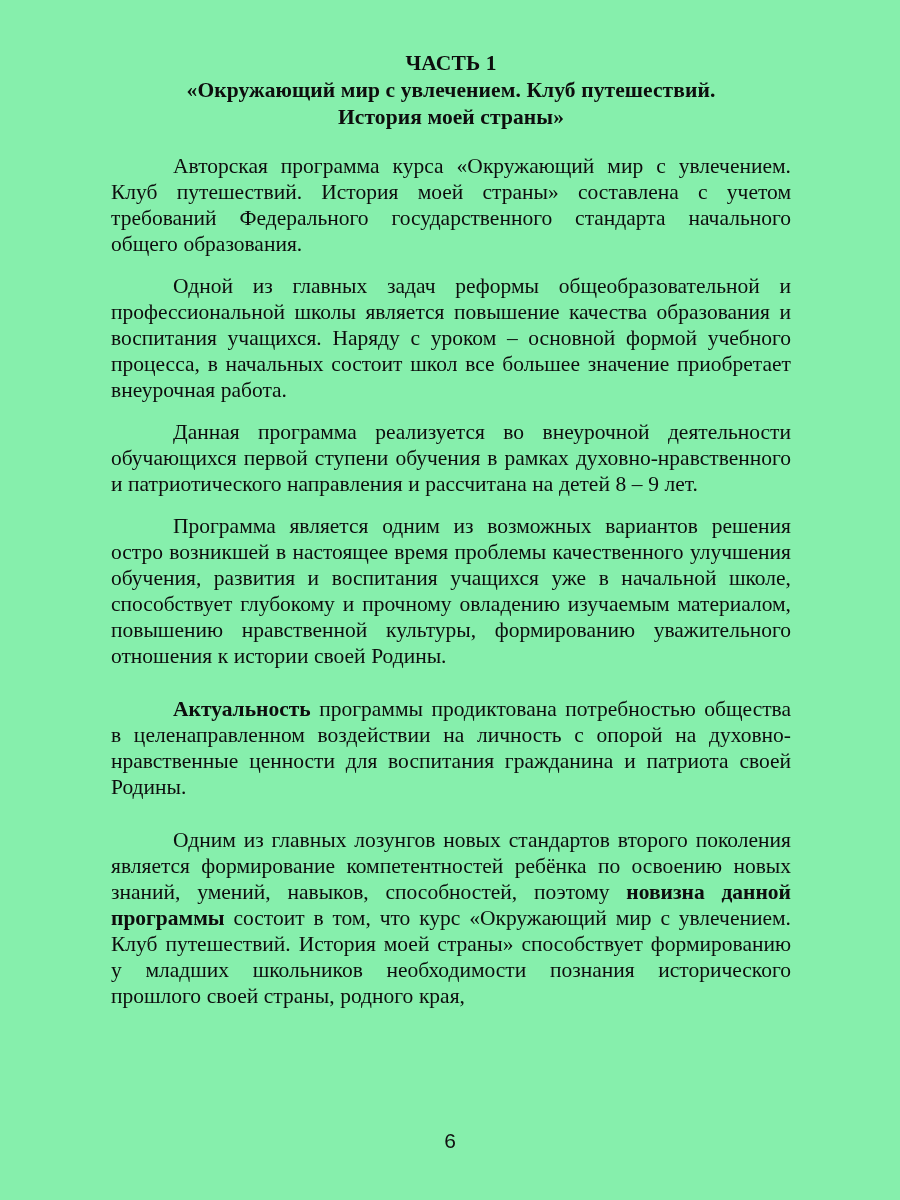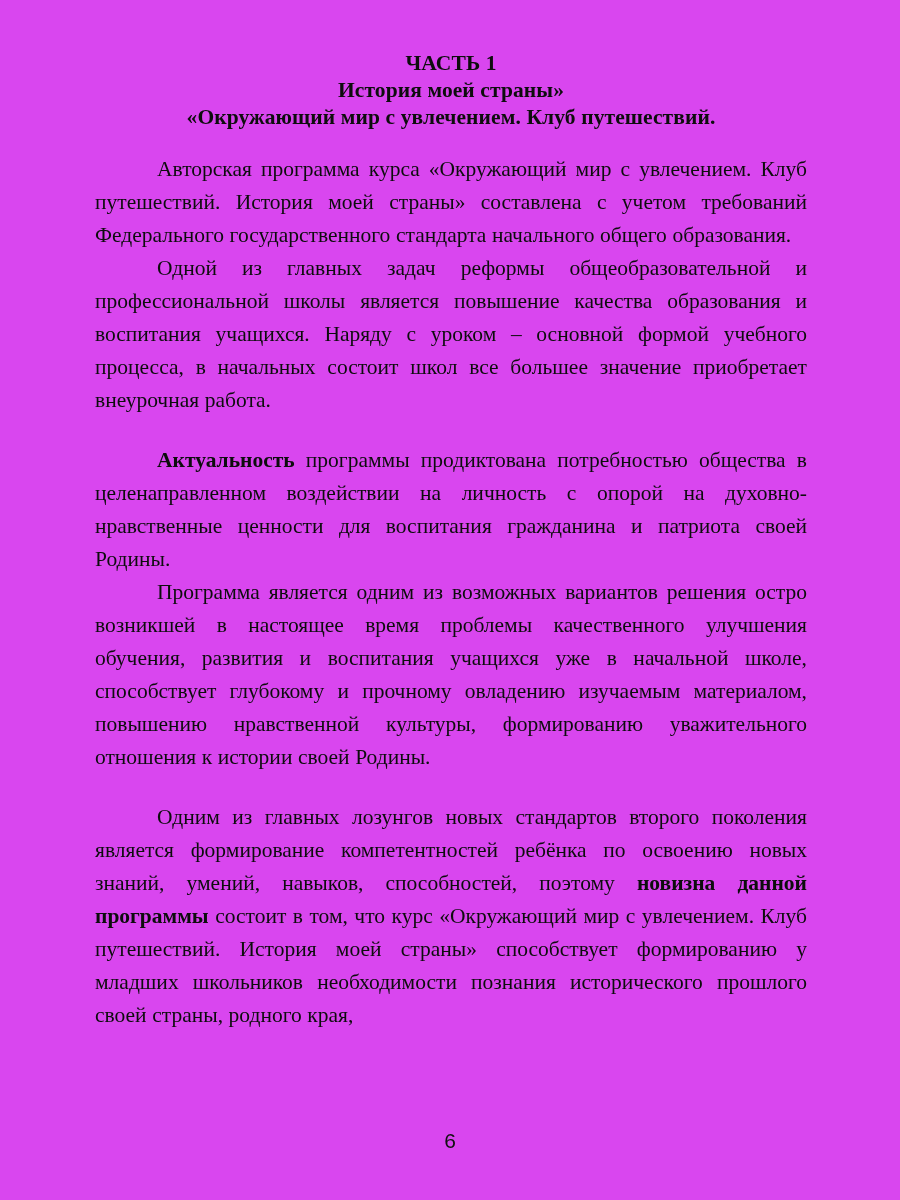--- a/index.html
+++ b/index.html
@@ -14,21 +14,21 @@
     position: relative;
     overflow: hidden;
     font-family: "Liberation Serif", "DejaVu Serif", serif;
     color: #0d0d0d;
     -webkit-font-smoothing: antialiased;
   }
 
   .page {
     position: absolute;
     inset: 0;
-    background: #d946ef;
+    background: #86efac;
     padding: 0;
   }
 
   .content {
     position: absolute;
     left: 95px;
     top: 50px;
     width: 712px;
   }
 
@@ -52,23 +52,23 @@
     line-height: 34px;
     letter-spacing: 0.9px;
     margin-top: 28px;
   }
 
   
   .body-block {
     margin-top: 22px;
   }
   p.para {
-    margin: 0;
+    margin: 16px;
     font-size: 21.5px;
-    line-height: 33px;
+    line-height: 26px;
     text-align: justify;
     text-justify: inter-word;
     text-indent: 62px;
     hyphens: manual;
     word-spacing: 0.2px;
   }
   p.para.gap-before {
     margin-top: 27px;
   }
   p.para b {
@@ -90,35 +90,36 @@
 </style>
 </head>
 <body>
 
 <div class="page">
 
   <div class="content">
 
     <div class="title-block">
       <span class="title-line">ЧАСТЬ 1</span>
+      <span class="title-line">«Окружающий мир с увлечением. Клуб путешествий.</span>
       <span class="title-line">История моей страны»</span>
-      <span class="title-line">«Окружающий мир с увлечением. Клуб путешествий.</span>
     </div>
 
 
     <div class="body-block">
 
       <p class="para">Авторская программа курса «Окружающий мир с увлечением. Клуб путешествий. История моей страны» составлена с учетом требований Федерального государственного стандарта начального общего образования.</p>
 
       <p class="para">Одной из главных задач реформы общеобразовательной и профессиональной школы является повышение качества образования и воспитания учащихся. Наряду с уроком – основной формой учебного процесса, в начальных состоит школ все большее значение приобретает внеурочная работа.</p>
 
+      <p class="para">Данная программа реализуется во внеурочной деятельности обучающихся первой ступени обучения в рамках духовно-нравственного и патриотического направления и рассчитана на детей 8 – 9 лет.</p>
+
+      <p class="para">Программа является одним из возможных вариантов решения остро возникшей в настоящее время проблемы качественного улучшения обучения, развития и воспитания учащихся уже в начальной школе, способствует глубокому и прочному овладению изучаемым материалом, повышению нравственной культуры, формированию уважительного отношения к истории своей Родины.</p>
 
       <p class="para gap-before"><b>Актуальность</b><span> программы продиктована потребностью общества в целенаправленном воздействии на личность с опорой на духовно-нравственные ценности для воспитания гражданина и патриота своей Родины.</span></p>
-
-      <p class="para">Программа является одним из возможных вариантов решения остро возникшей в настоящее время проблемы качественного улучшения обучения, развития и воспитания учащихся уже в начальной школе, способствует глубокому и прочному овладению изучаемым материалом, повышению нравственной культуры, формированию уважительного отношения к истории своей Родины.</p>
 
       <p class="para gap-before"><span>Одним из главных лозунгов новых стандартов второго поколения является формирование компетентностей ребёнка по освоению новых знаний, умений, навыков, способностей, поэтому </span><b>новизна данной программы</b><span> состоит в том, что курс «Окружающий мир с увлечением. Клуб путешествий. История моей страны» способствует формированию у младших школьников необходимости познания исторического прошлого своей страны, родного края,</span></p>
 
     </div>
 
   </div>
 
   <div class="footer">
     <span>6</span>
   </div>

